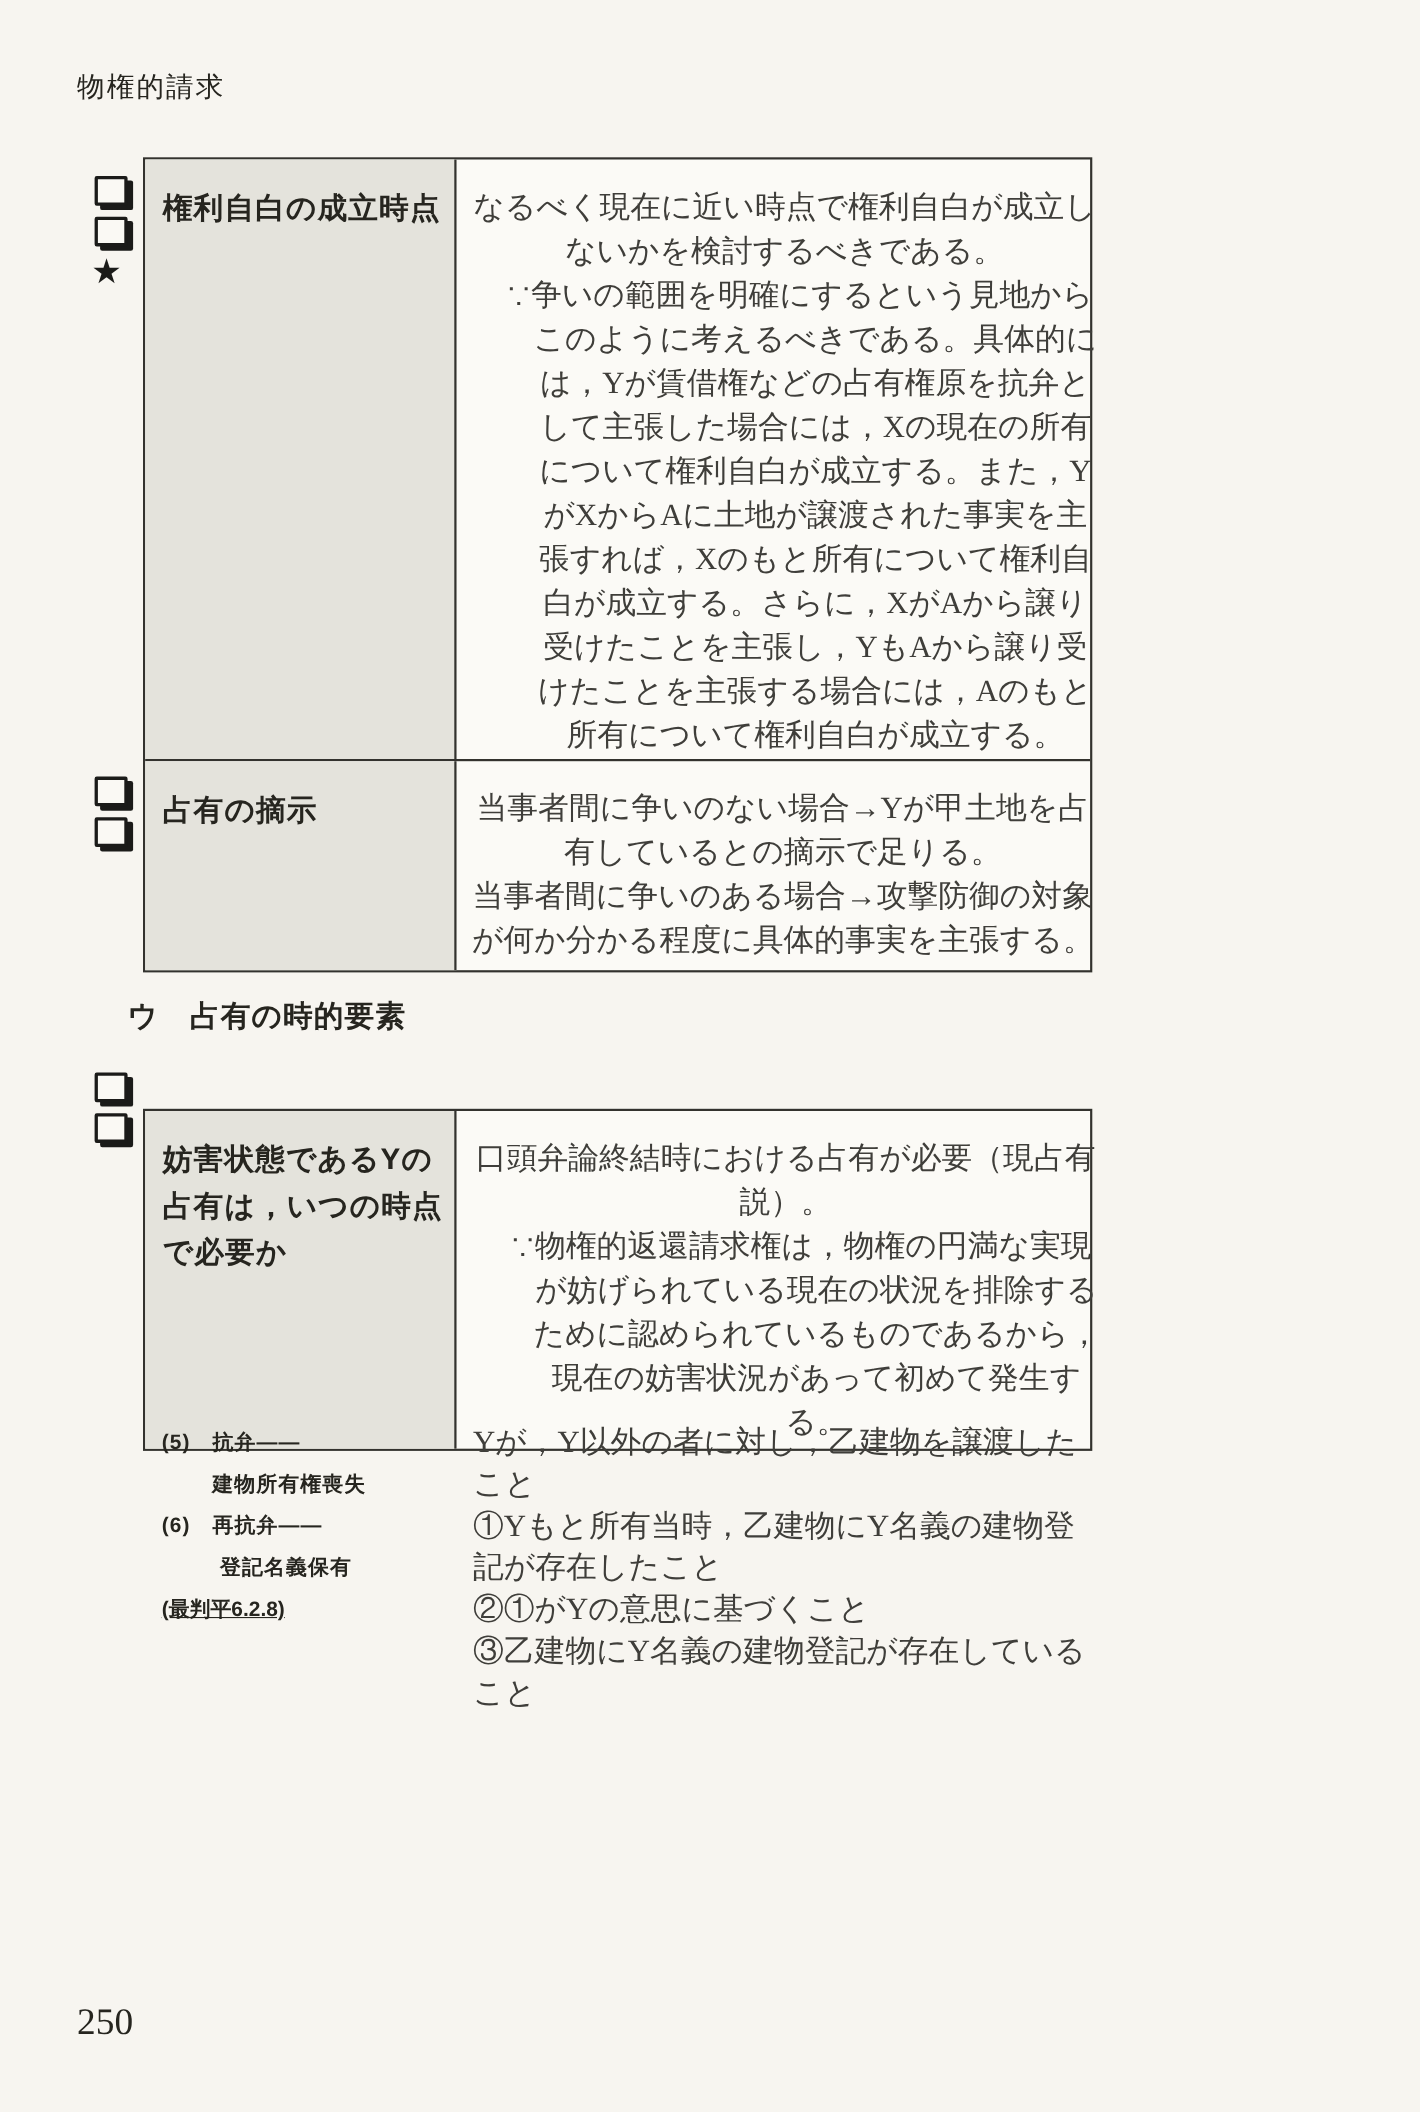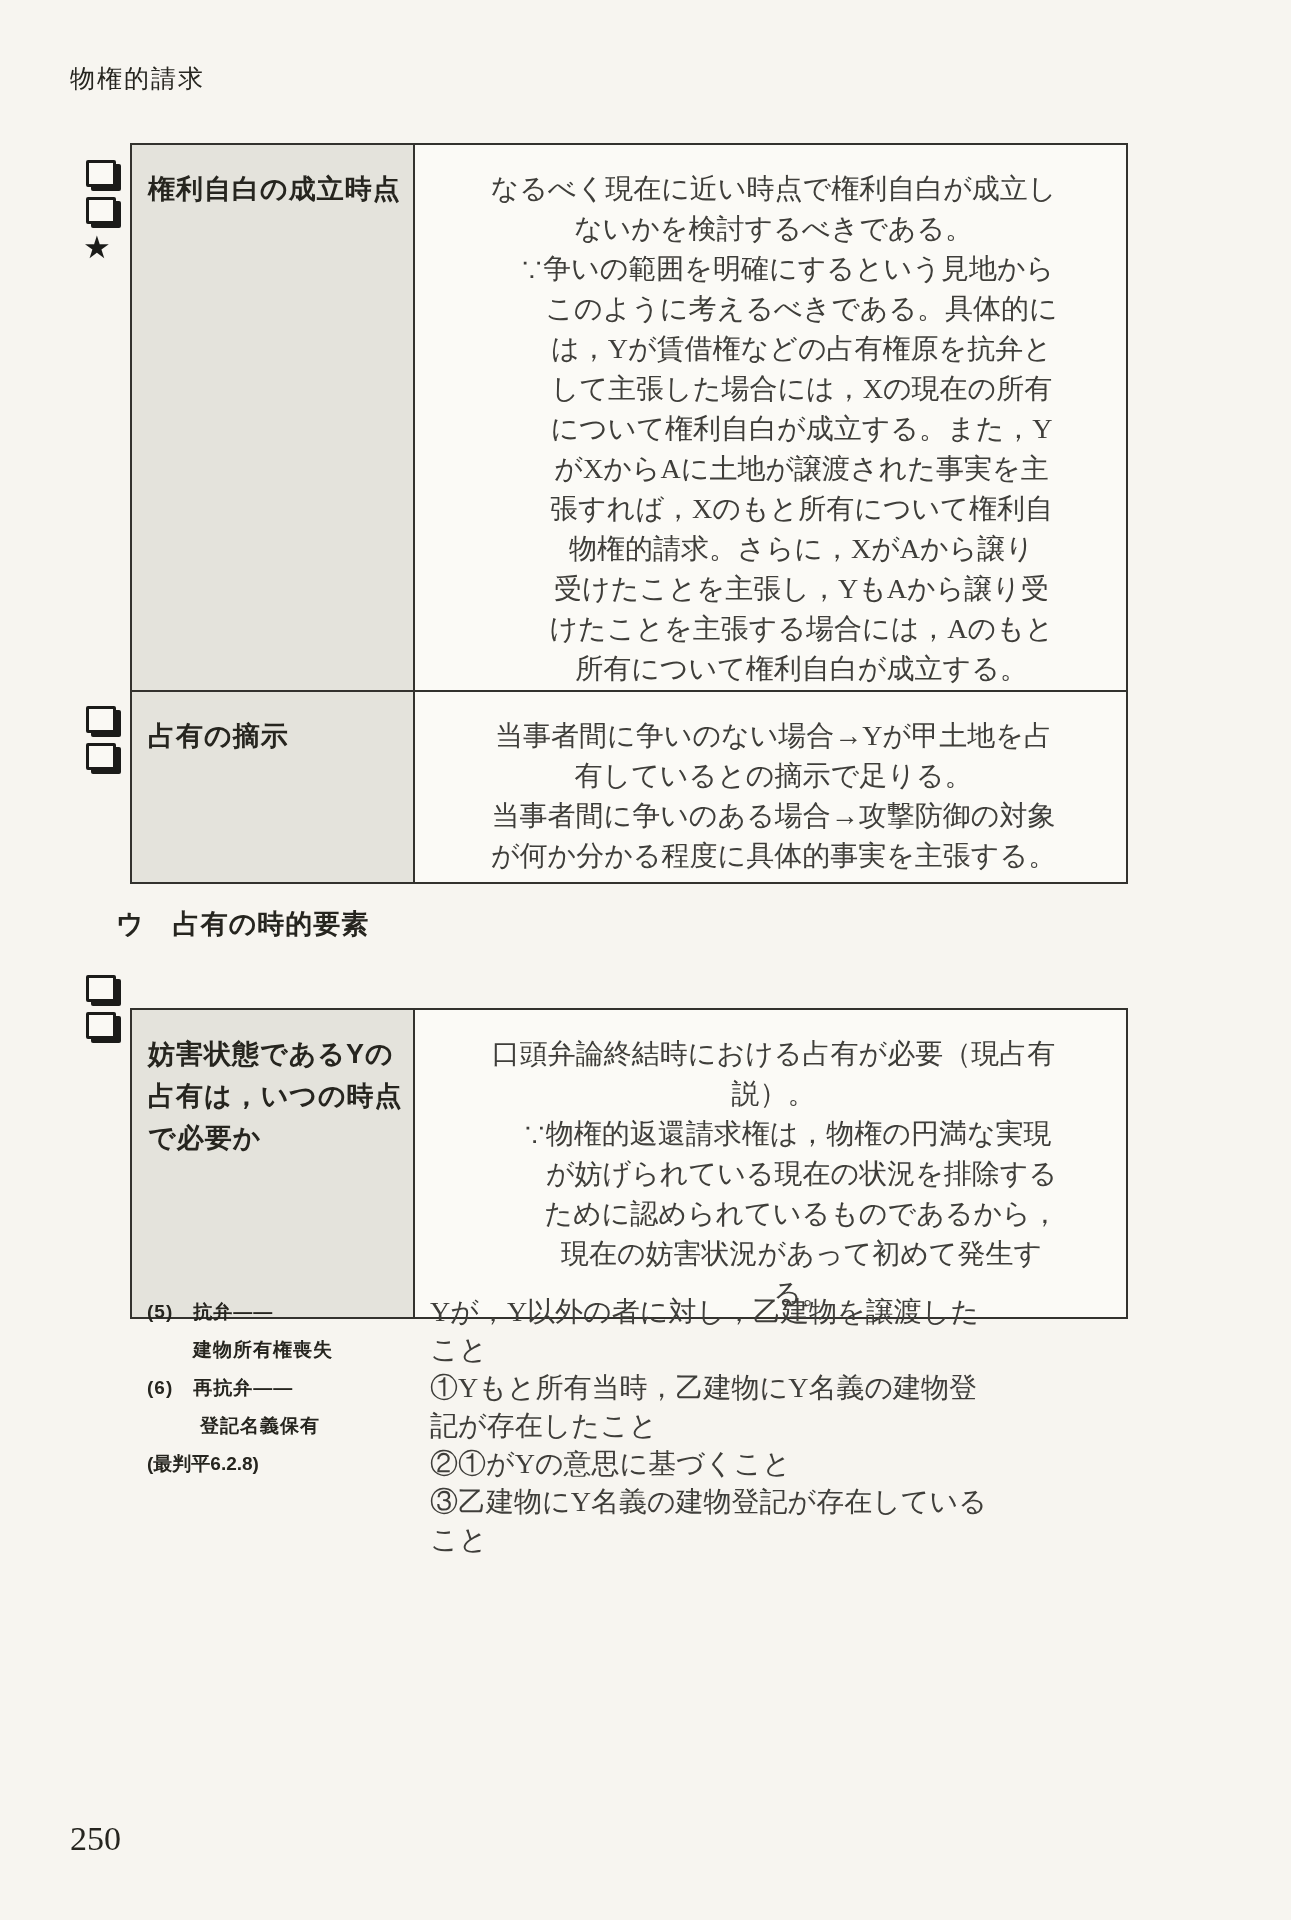--- a/index.html
+++ b/index.html
@@ -40,21 +40,21 @@
     display:block;font-size:31px;line-height:31px;color:#1b1b19;
     margin-left:-3px;margin-top:-2px;
     font-family:"DejaVu Sans",sans-serif;
   }
   .g1{top:160px;}
   .g2{top:706px;}
   .g3{top:975px;}
 
   
   .tbl{
-    position:absolute;left:130px;width:998px;
+    position:absolute;left:130px;width:863px;
     border:2px solid var(--bd);
     background:var(--cell-white);
     box-sizing:border-box;
   }
   .tbl1{top:143px;}
   .tbl2{top:960px;height:311px;margin-top:48px;}
   .trow{display:flex;box-sizing:border-box;}
   .trow + .trow{border-top:2px solid var(--bd);}
   .r1{height:545px;}
   .r2{height:192px;}
@@ -94,21 +94,21 @@
     position:absolute;left:430px;
     font-size:28px;color:var(--ink);
   }
   .b-text div{line-height:38px;white-space:pre;}
   .lab5{top:1293px;}
   .txt5{top:1293px;}
   .lab6{top:1369px;}
   .txt6{top:1369px;}
   .lab5 div:nth-child(2){padding-left:46px;}
   .lab6 div:nth-child(2){padding-left:53px;}
-  .lab6 div:nth-child(3){padding-left:0px;letter-spacing:0;}
+  .lab6 div:nth-child(3){padding-left:0px;letter-spacing:0;text-decoration:underline;}
 
   .page-number{
     position:absolute;left:70px;top:1820px;
     font-size:34px;color:var(--ink-dark);
     font-family:"Liberation Serif","DejaVu Serif",serif;
   }
 </style>
 </head>
 <body>
 
@@ -140,21 +140,21 @@
       <div class="cell tbody">
           <div>なるべく現在に近い時点で権利自白が成立し</div>
           <div>ないかを検討するべきである。</div>
           <div>　∵争いの範囲を明確にするという見地から</div>
           <div>　　このように考えるべきである。具体的に</div>
           <div>　　は，Yが賃借権などの占有権原を抗弁と</div>
           <div>　　して主張した場合には，Xの現在の所有</div>
           <div>　　について権利自白が成立する。また，Y</div>
           <div>　　がXからAに土地が譲渡された事実を主</div>
           <div>　　張すれば，Xのもと所有について権利自</div>
-          <div>　　物権的請求。さらに，XがAから譲り</div>
+          <div>　　白が成立する。さらに，XがAから譲り</div>
           <div>　　受けたことを主張し，YもAから譲り受</div>
           <div>　　けたことを主張する場合には，Aのもと</div>
           <div>　　所有について権利自白が成立する。</div>
         </div>
     </div>
     <div class="trow r2">
       <div class="cell term">
           <div>占有の摘示</div>
         </div>
       <div class="cell tbody">

